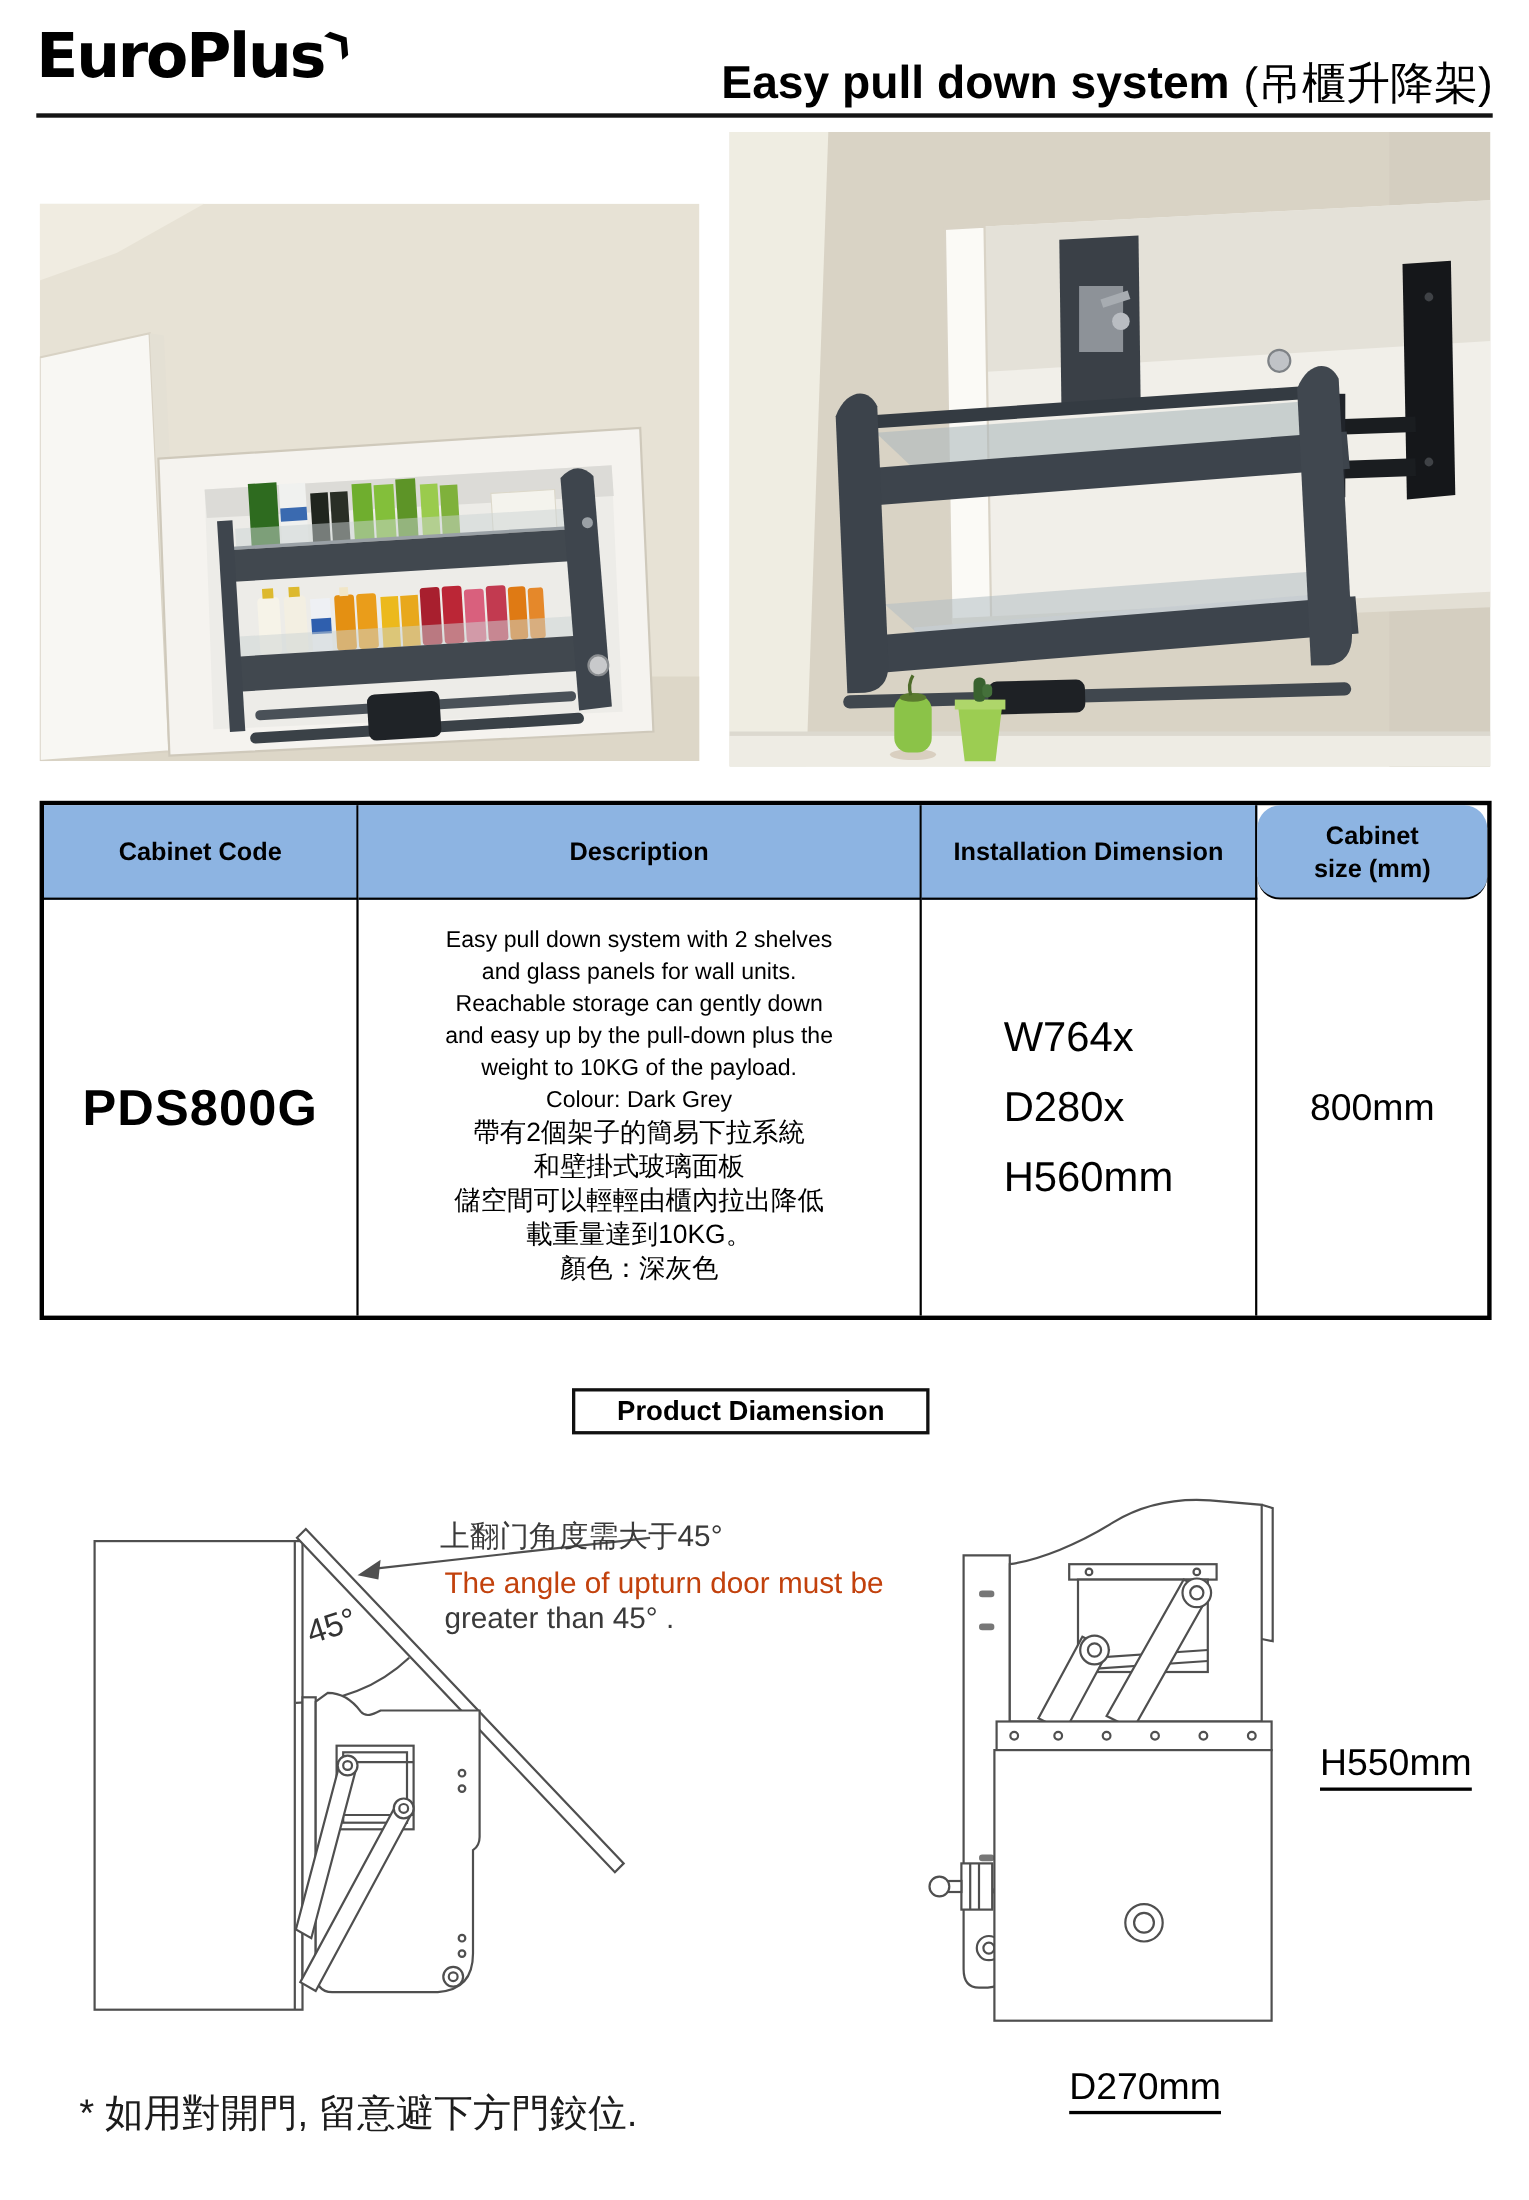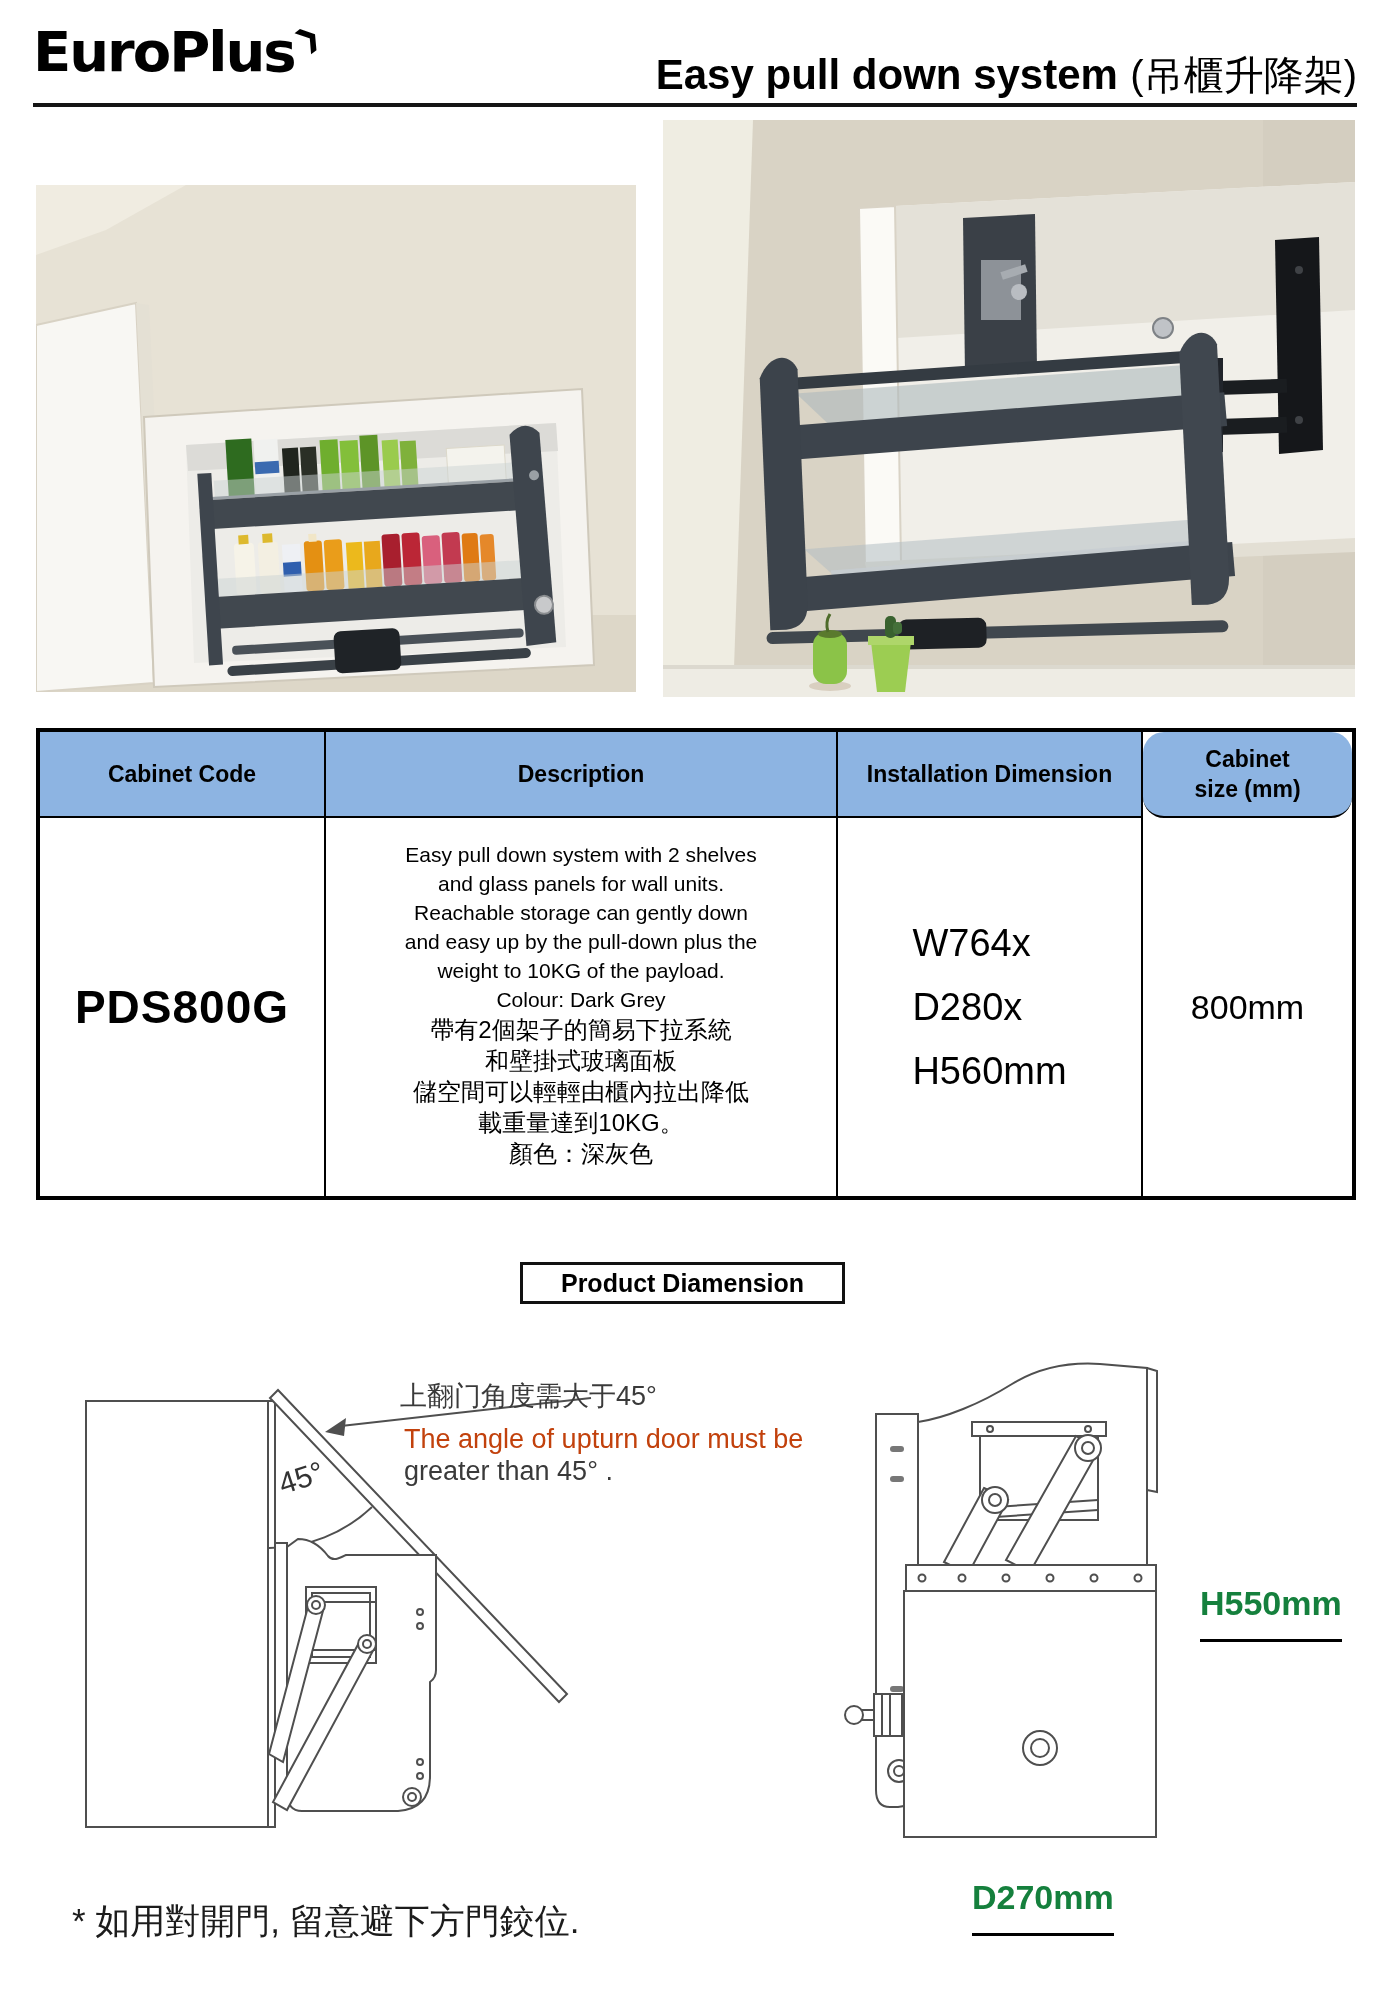--- a/index.html
+++ b/index.html
@@ -50,21 +50,21 @@
     border:3px solid #111;box-sizing:border-box;display:flex;align-items:center;justify-content:center;
     font-size:25px;font-weight:bold;
   }
   
   .diagram{position:absolute;}
   .diag-left{left:40px;top:1372px;width:570px;height:575px;}
   .diag-right{left:650px;top:1360px;width:560px;height:600px;}
   .note-zh{position:absolute;left:400px;top:1378px;font-size:27px;color:#3a3a3a;}
   .note-en1{position:absolute;left:404px;top:1424px;font-size:27px;color:#c2410c;}
   .note-en2{position:absolute;left:404px;top:1456px;font-size:27px;color:#3a3a3a;}
-  .dim-label{position:absolute;font-size:34px;color:#15803d;border-bottom:3px solid #000;padding-bottom:16px;white-space:nowrap;font-weight:bold;}
+  .dim-label{position:absolute;font-size:34px;color:#000000;border-bottom:3px solid #000;padding-bottom:2px;white-space:nowrap;}
   .label-h{left:1200px;top:1584px;}
   .label-d{left:972px;top:1878px;}
   .footer-note{position:absolute;left:72px;top:1898px;font-size:35px;color:#1c1c1c;}
 </style>
 </head>
 <body>
 
 <div class="page">
 
   <div class="brand">

